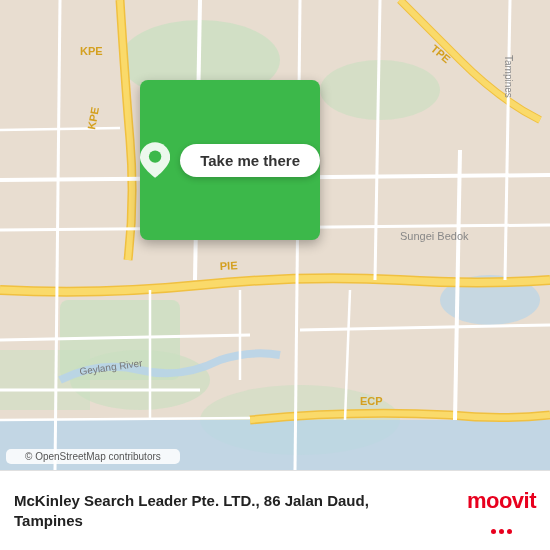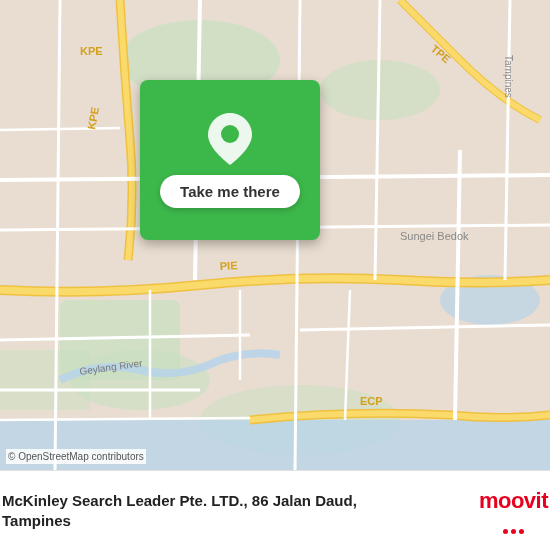--- a/index.html
+++ b/index.html
@@ -31,21 +31,21 @@
     
     #location-card {
       position: absolute;
       top: 80px;
       left: 140px;
       width: 180px;
       height: 160px;
       background-color: #3cb84a;
       border-radius: 8px;
       display: flex;
-      flex-direction: column;
+      flex-direction: row;
       align-items: center;
       justify-content: center;
       gap: 10px;
       box-shadow: 0 4px 12px rgba(0,0,0,0.3);
     }
 
     #pin-icon {
       width: 44px;
       height: 52px;
     }
@@ -64,21 +64,21 @@
     }
 
     
     #info-bar {
       width: 550px;
       height: 80px;
       background: white;
       display: flex;
       align-items: center;
       justify-content: space-between;
-      padding: 10px 2px;
+      padding: 10px 14px;
       border-top: 1px solid #e0e0e0;
     }
 
     #info-text {
       flex: 1;
     }
 
     #location-name {
       font-size: 15px;
       font-weight: 600;
@@ -115,22 +115,22 @@
       background: #e8001e;
       border-radius: 50%;
     }
 
     
     #osm-badge {
       position: absolute;
       bottom: 6px;
       left: 6px;
       background: rgba(255,255,255,0.85);
-      border-radius: 0;
-      padding: 2px 2px;
+      border-radius: 5px;
+      padding: 2px 19px;
       font-size: 10px;
       color: #555;
       z-index: 10;
     }
   </style>
 </head>
 <body>
 
 <div id="map-container">
 

